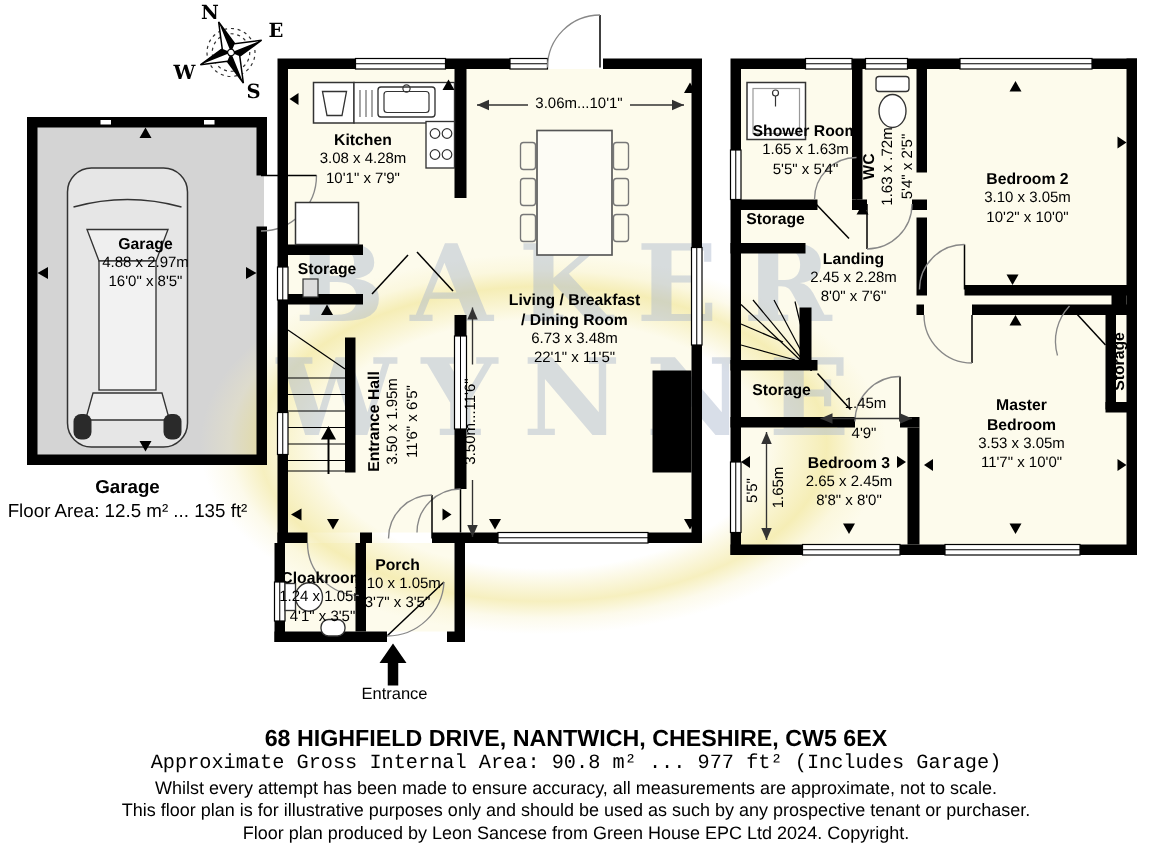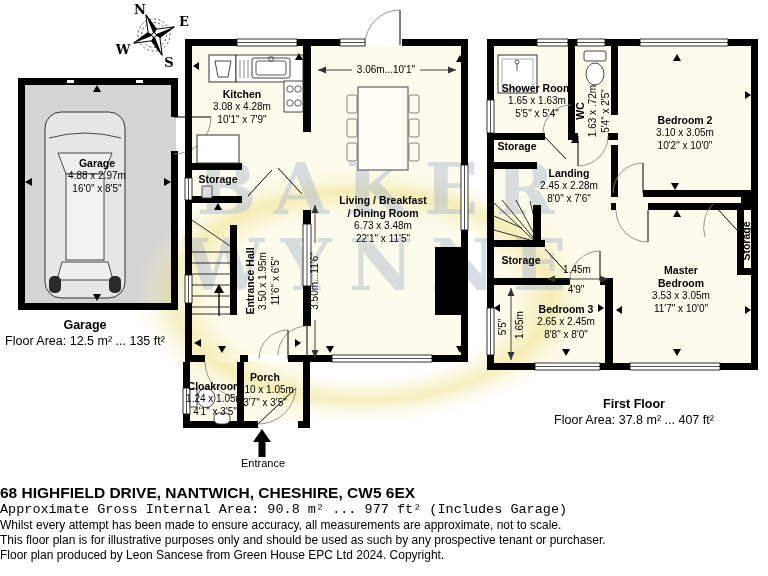--- a/index.html
+++ b/index.html
@@ -16,21 +16,21 @@
       font-family:"DejaVu Serif",serif;font-weight:bold;font-size:71px;line-height:1.07;
       letter-spacing:17px;color:rgba(168,182,204,0.45);pointer-events:none;}
   .lbl{position:absolute;transform:translate(-50%,-50%);text-align:center;
        white-space:nowrap;font-size:10px;line-height:1.25;color:#000;z-index:5;}
   .lbl .nm{font-weight:bold;font-size:10.5px;}
   .rot{transform:translate(-50%,-50%) rotate(-90deg);}
   .cap{font-size:12.5px;line-height:1.3;}
   .cap .nm{font-size:12.5px;font-weight:bold;}
   .cmp{position:absolute;transform:translate(-50%,-50%);font-family:"DejaVu Serif",serif;
        font-weight:bold;font-size:13px;z-index:5;}
-  .foot{position:absolute;left:0;right:0;text-align:left;z-index:5;}
+  .foot{position:absolute;left:0;right:0;text-align:center;z-index:5;}
   .f-addr{font-weight:bold;font-size:15.5px;}
   .f-area{font-size:13.5px;font-family:Liberation Mono, monospace;}
   .f-disc{font-size:12px;}
 </style>
 </head>
 <body>
 
 <div class="canvas">
 
   <svg class="layer" width="768" height="576" viewBox="0 0 768 576">
@@ -440,24 +440,20 @@
     <div>3.53 x 3.05m</div>
     <div>11'7" x 10'0"</div>
   </div>
   <div class="lbl rot" style="left:747px;top:241px">
     <div class="nm">Storage</div>
   </div>
   <div class="lbl" style="left:577px;top:270px">1.45m</div>
   <div class="lbl" style="left:576px;top:290px">4'9"</div>
   <div class="lbl rot" style="left:520px;top:325px">1.65m</div>
   <div class="lbl rot" style="left:503px;top:327px">5'5"</div>
-  <div class="lbl cap" style="left:634px;top:412px">
-    <div class="nm">First Floor</div>
-    <div>Floor Area: 37.8 m² ... 407 ft²</div>
-  </div>
 
   <div class="foot f-addr" style="top:484px">68 HIGHFIELD DRIVE, NANTWICH, CHESHIRE, CW5 6EX</div>
   <div class="foot f-area" style="top:502px">Approximate Gross Internal Area: 90.8 m² ... 977 ft² (Includes Garage)</div>
   <div class="foot f-disc" style="top:518px">Whilst every attempt has been made to ensure accuracy, all measurements are approximate, not to scale.</div>
   <div class="foot f-disc" style="top:533px">This floor plan is for illustrative purposes only and should be used as such by any prospective tenant or purchaser.</div>
   <div class="foot f-disc" style="top:548px">Floor plan produced by Leon Sancese from Green House EPC Ltd 2024. Copyright.</div>
 
 </div>
 
 </body></html>

